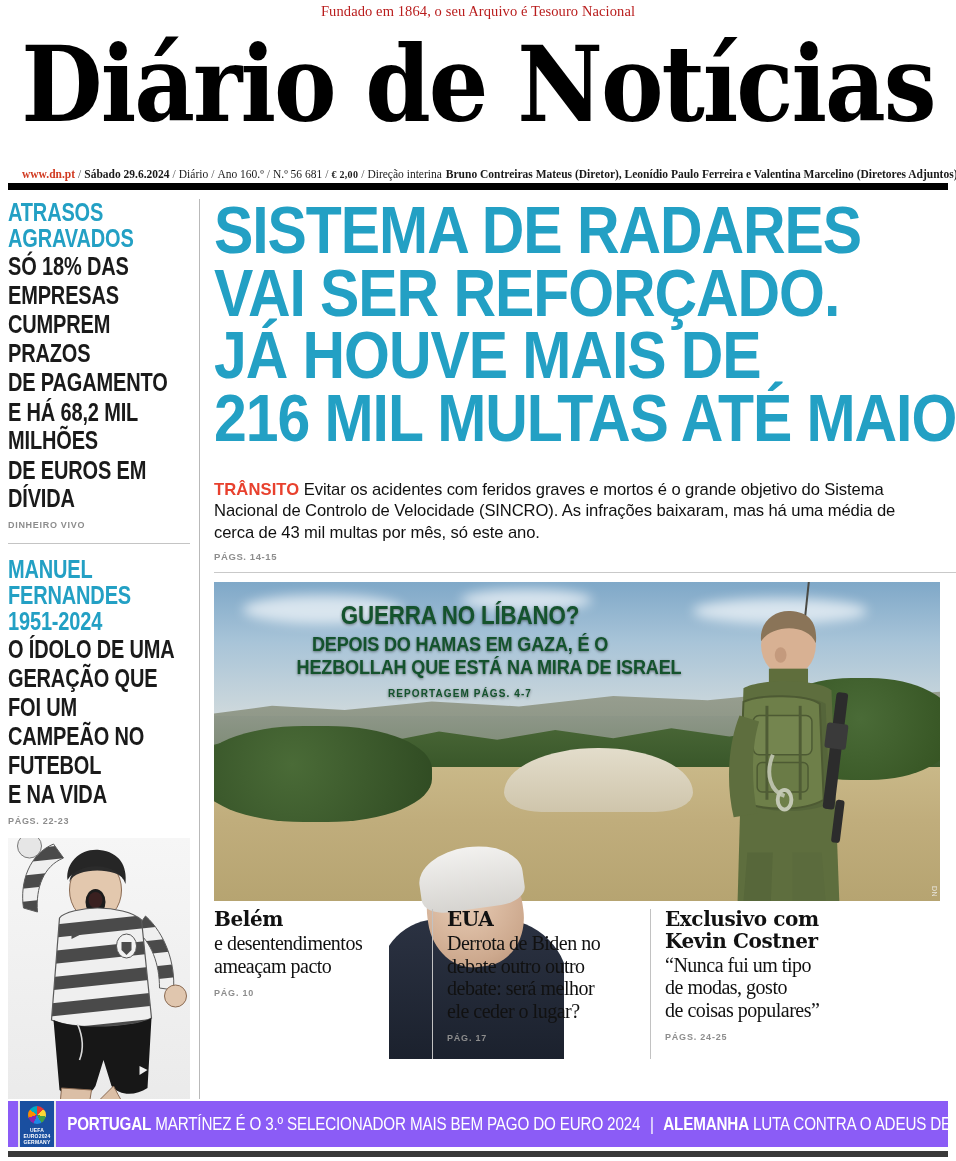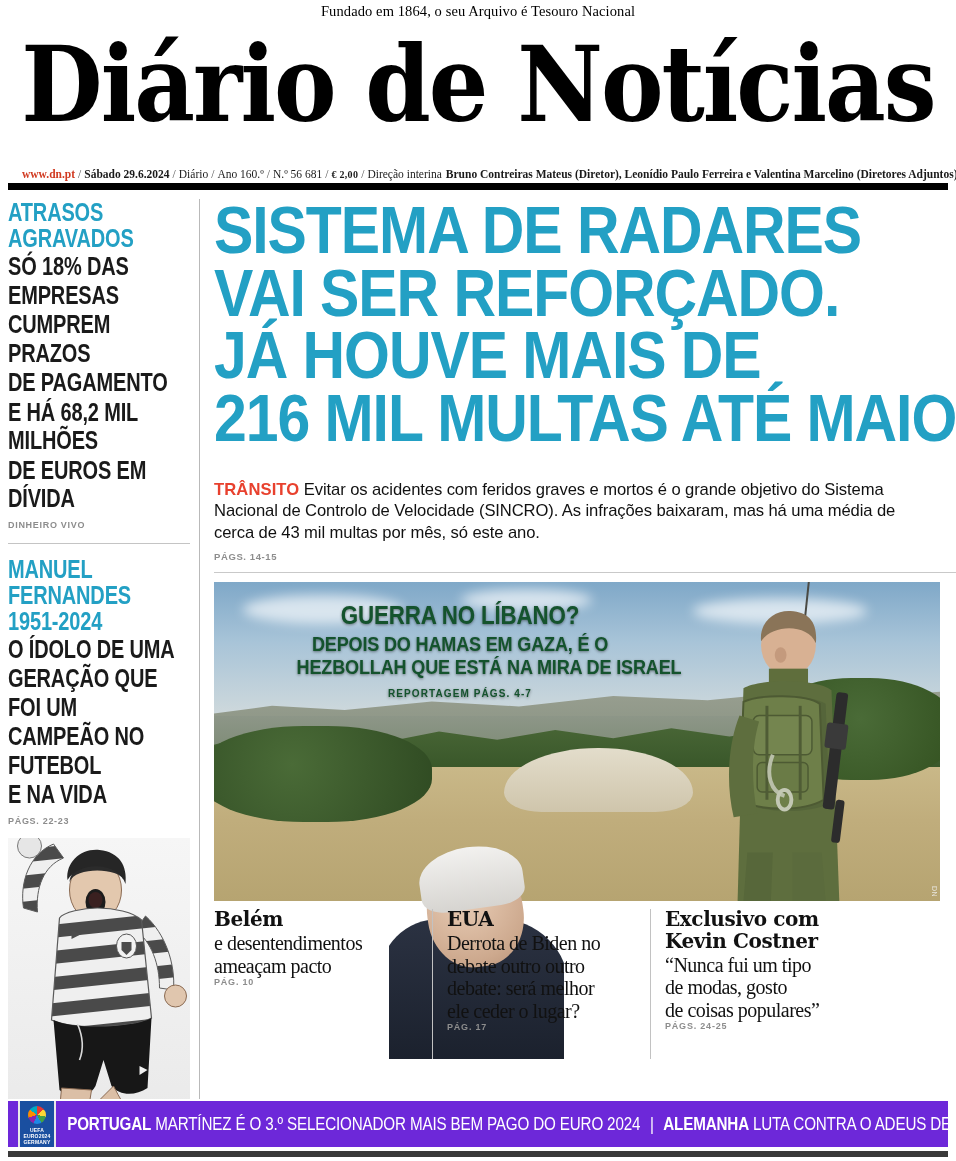--- a/index.html
+++ b/index.html
@@ -13,21 +13,21 @@
     position: relative;
     width: 956px; height: 1161px;
     background: #fff;
   }
 
   
   .tagline {
     text-align: center;
     font-family: "Liberation Serif", serif;
     font-size: 14.5px;
-    color: #000000;
+    color: #b91c1c;
     padding-top: 3px;
     letter-spacing: .1px;
   }
   .masthead-title {
     text-align: center;
     font-family: "DejaVu Serif", serif;
     font-weight: 900;
     font-size: 92px;
     line-height: 0.98;
     color: #000;
@@ -255,21 +255,21 @@
     font-size:20px; color:#111; line-height:1.08; letter-spacing:-0.4px;
   }
   .bh-light {
     font-family:"Liberation Serif", serif;
     font-size:20px; color:#111; line-height:1.13; letter-spacing:-0.5px;
     margin-top:1px;
   }
   .bh-light div { white-space:nowrap; }
   .bpag {
     font-family:"Liberation Sans",sans-serif; font-weight:bold;
-    font-size:9px; color:#8d8d8d; letter-spacing:.8px; margin-top:0;
+    font-size:9px; color:#8d8d8d; letter-spacing:.8px; margin-top:11px;
   }
   
   .biden {
     position:absolute; left:175px; bottom:0; width:175px; height:215px;
     overflow:hidden; z-index:0;
   }
   .biden-suit {
     position:absolute; left:-10px; bottom:-10px; width:190px; height:150px;
     background: linear-gradient(#2b3242, #1a202c);
     border-radius: 60px 70px 0 0;
@@ -284,21 +284,21 @@
     position:absolute; left:30px; bottom:150px; width:104px; height:62px;
     background: linear-gradient(#f2f1ef, #d6d4d0);
     border-radius: 60% 60% 30% 30%;
     transform: rotate(-8deg);
   }
   .bcol-inner { position:relative; z-index:2; }
 
   
   .footer {
     position:absolute; left:8px; right:8px; bottom:14px;
-    height:46px; background:#6d28d9;
+    height:46px; background:#8b5cf6;
     display:flex; align-items:center;
   }
   .euro-logo {
     flex:0 0 auto; width:38px; height:46px; margin-left:10px;
     background:#1a4fa0;
     position:relative; display:flex; align-items:center; justify-content:center;
     flex-direction:column;
     border-left:2px solid #e8e8e8; border-right:2px solid #e8e8e8;
   }
   .euro-ball {

